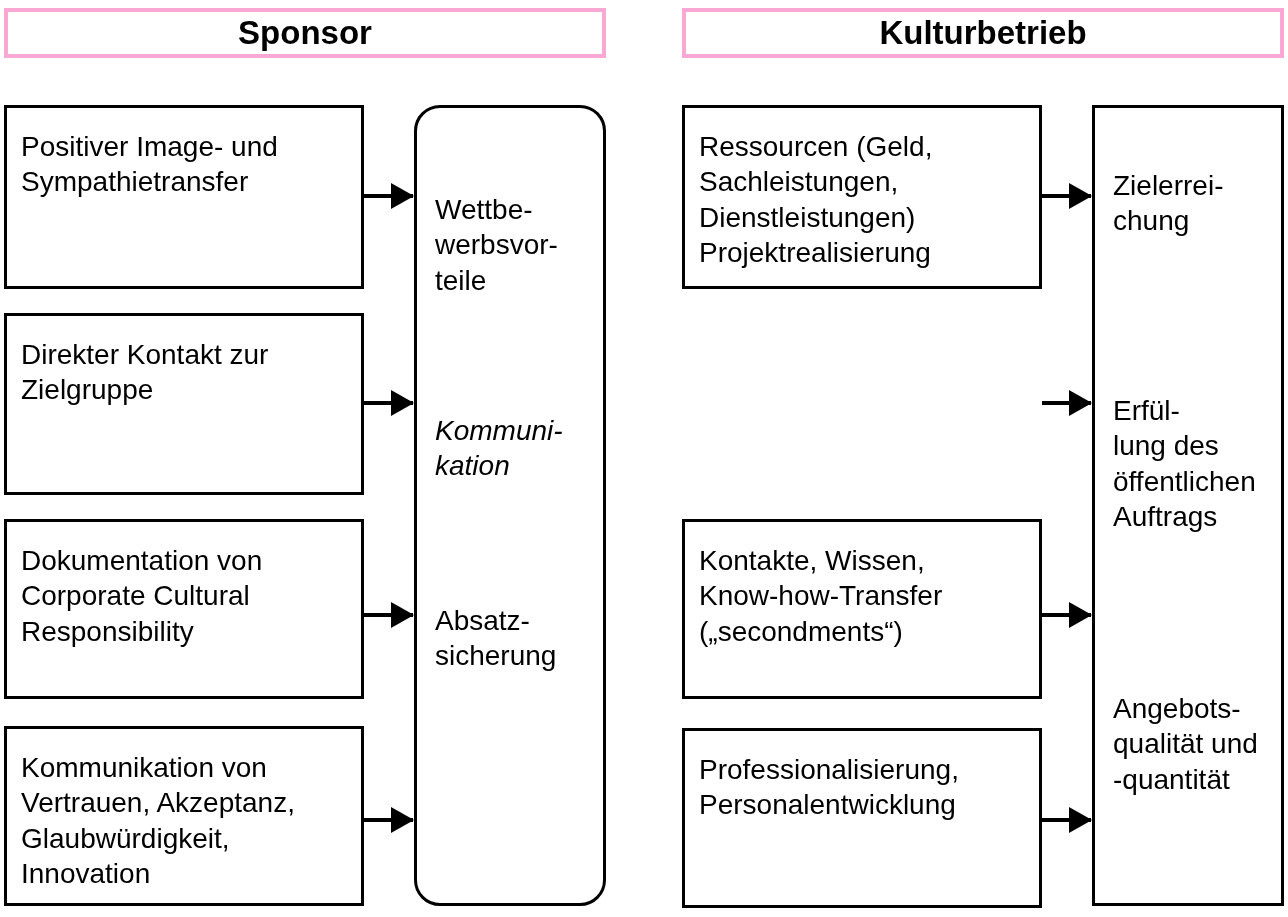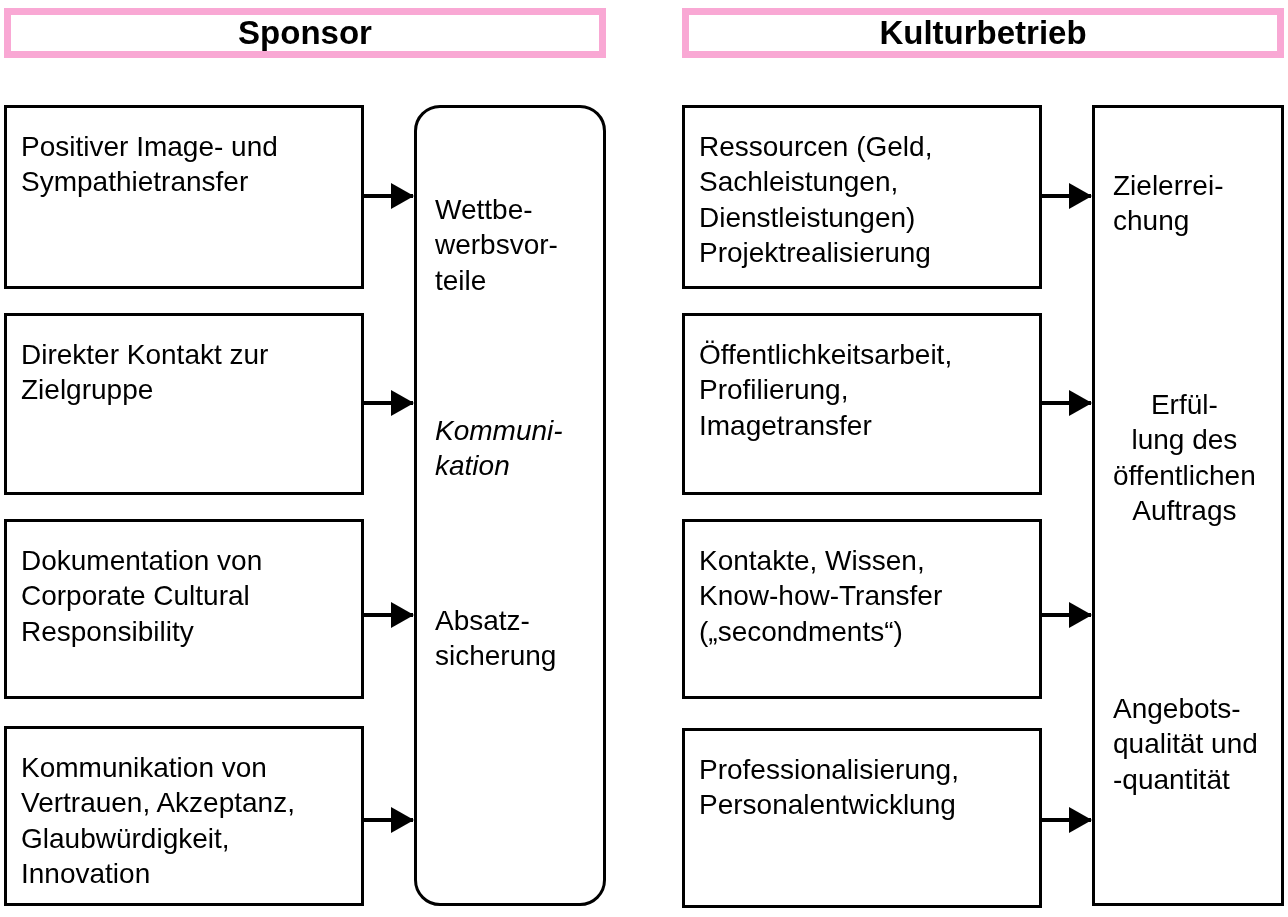--- a/index.html
+++ b/index.html
@@ -13,21 +13,21 @@
   }
   #canvas {
     position: relative;
     width: 1288px;
     height: 917px;
     background: #ffffff;
     overflow: hidden;
   }
   .header-box {
     position: absolute;
-    border: 7px solid #f9a8d4;
+    border: 4px solid #f9a8d4;
     background: #ffffff;
     box-sizing: border-box;
     display: flex;
     align-items: center;
     justify-content: center;
     font-weight: bold;
     font-size: 33px;
     letter-spacing: 0px;
   }
   .src-box {
@@ -107,40 +107,37 @@
 sicherung</div>
   </div>
 
   <div class="header-box" style="left:682px; top:8px; width:602px; height:50px;">Kulturbetrieb</div>
 
   <div class="src-box" style="left:682px; top:105px; width:360px; height:184px;">Ressourcen (Geld,
 Sachleistungen,
 Dienstleistungen)
 Projektrealisierung</div>
 
-  <div class="src-box" style="left:682px; top:313px; width:360px; height:182px;">Öffentlichkeitsarbeit,
-Profilierung,
-Imagetransfer</div>
 
   <div class="src-box" style="left:682px; top:519px; width:360px; height:180px;">Kontakte, Wissen,
 Know-how-Transfer
 („secondments“)</div>
 
   <div class="src-box" style="left:682px; top:728px; width:360px; height:180px;">Professionalisierung,
 Personalentwicklung</div>
 
   <div class="arrow" style="left:1042px; top:194px; width:49px;"></div>
   <div class="arrow" style="left:1042px; top:401px; width:49px;"></div>
   <div class="arrow" style="left:1042px; top:613px; width:49px;"></div>
   <div class="arrow" style="left:1042px; top:818px; width:49px;"></div>
 
   <div class="tall-box" style="left:1092px; top:105px; width:192px; height:801px;">
     <div class="tall-label" style="top:60px;">Zielerrei-
 chung</div>
-    <div class="tall-label" style="top:279px;text-align:center;">Erfül-
+    <div class="tall-label" style="top:285px;">Erfül-
 lung des
 öffentlichen
 Auftrags</div>
     <div class="tall-label" style="top:583px;">Angebots-
 qualität und
 -quantität</div>
   </div>
 
 </div>
 

